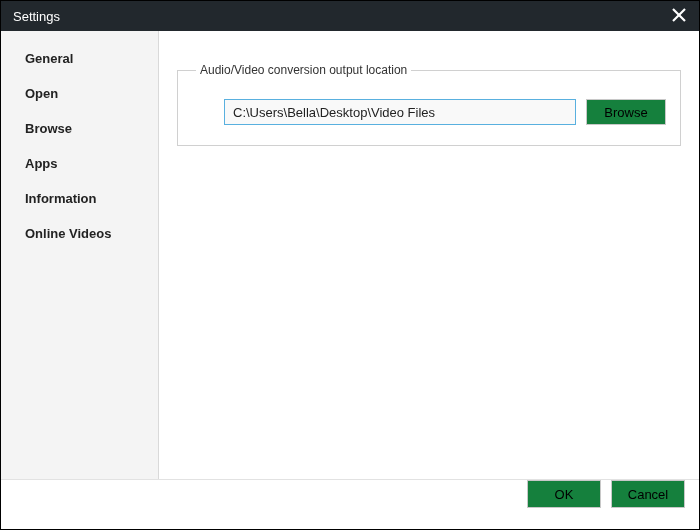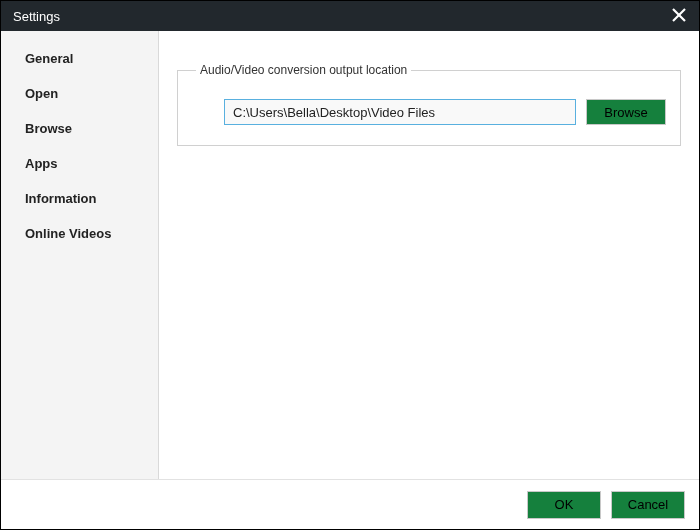--- a/index.html
+++ b/index.html
@@ -22,21 +22,21 @@
     content: ""; position: absolute; right: -10px; top: 50%; transform: translateY(-50%) rotate(45deg);
     width: 10px; height: 10px; background: #fff; border-top: 1px solid #d9d9d9; border-right: 1px solid #d9d9d9;
     z-index: 2;
   }
   .content { flex: 1; padding: 32px 18px 12px 18px; display: flex; flex-direction: column; }
   fieldset.group { border: 1px solid #d0d0d0; padding: 22px 14px 20px 14px; position: relative; }
   fieldset.group legend { font-size: 12px; color: #333; padding: 0 4px; margin-left: 4px; }
   .row { display: flex; gap: 10px; align-items: center; margin-left: 32px; }
   .path-input { flex: 1; height: 26px; border: 1px solid #59b0df; background: #f9f9f9; padding: 0 8px; font-size: 13px; color: #222; outline: none; }
   .btn { height: 26px; min-width: 80px; border: 1px solid #c8c8c8; background: #15803d; font-size: 13px; cursor: pointer; }
-  .footer { height: 50px; border-top: 1px solid #e2e2e2; display: flex; align-items: center; justify-content: flex-end; gap: 10px; padding: 0 14px; }
+  .footer { height: 50px; border-top: 1px solid #e2e2e2; display: flex; justify-content: flex-end; gap: 10px; padding: 0 14px; }
   .footer .btn { min-width: 74px; height: 28px; }
 </style>
 </head>
 <body>
 
 <div class="window">
   <div class="titlebar">
     <div class="title">Settings</div>
     <div class="close">
       <span>

